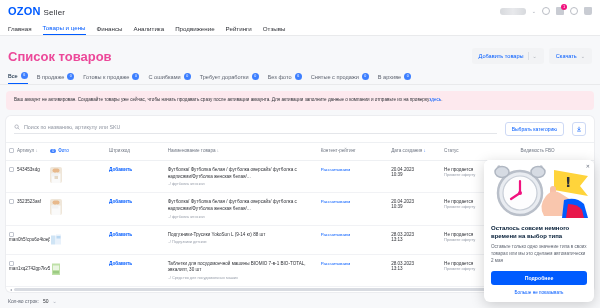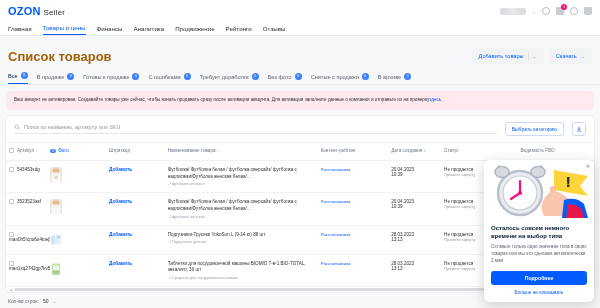--- a/index.html
+++ b/index.html
@@ -33,21 +33,21 @@
     padding: 0 8px; font-size:6.2px; color:#2f3137; background:#fff;
     border-bottom:1px solid #e9eaec;
   }
   .nav-item { padding-bottom:3px; cursor:pointer; white-space:nowrap; }
   .nav-item.active { color:#005bff; border-bottom:1.5px solid #005bff; }
 
   .page-bg { background:#f7f8fa; position:absolute; top:36px; left:0; right:0; bottom:0; }
 
   
   .title-row { display:flex; align-items:center; padding: 12px 8px 0 8px; }
-  .page-title { font-size:13px; font-weight:700; color:#a16207; }
+  .page-title { font-size:13px; font-weight:700; color:#ec4899; }
   .title-actions { margin-left:auto; display:flex; gap:5px; }
   .btn-sec {
     background:#f2f3f5; color:#005bff; font-size:5.6px; border-radius:3px;
     padding:4px 7px; display:flex; align-items:center; gap:4px; cursor:pointer; white-space:nowrap;
   }
   .btn-sec .chev { font-size:5px; color:#9ea3ad; }
   .vdiv { width:1px; height:8px; background:#dcdfe4; }
 
   
   .tabs { display:flex; align-items:flex-end; gap:9px; padding: 8px 8px 0 8px;

